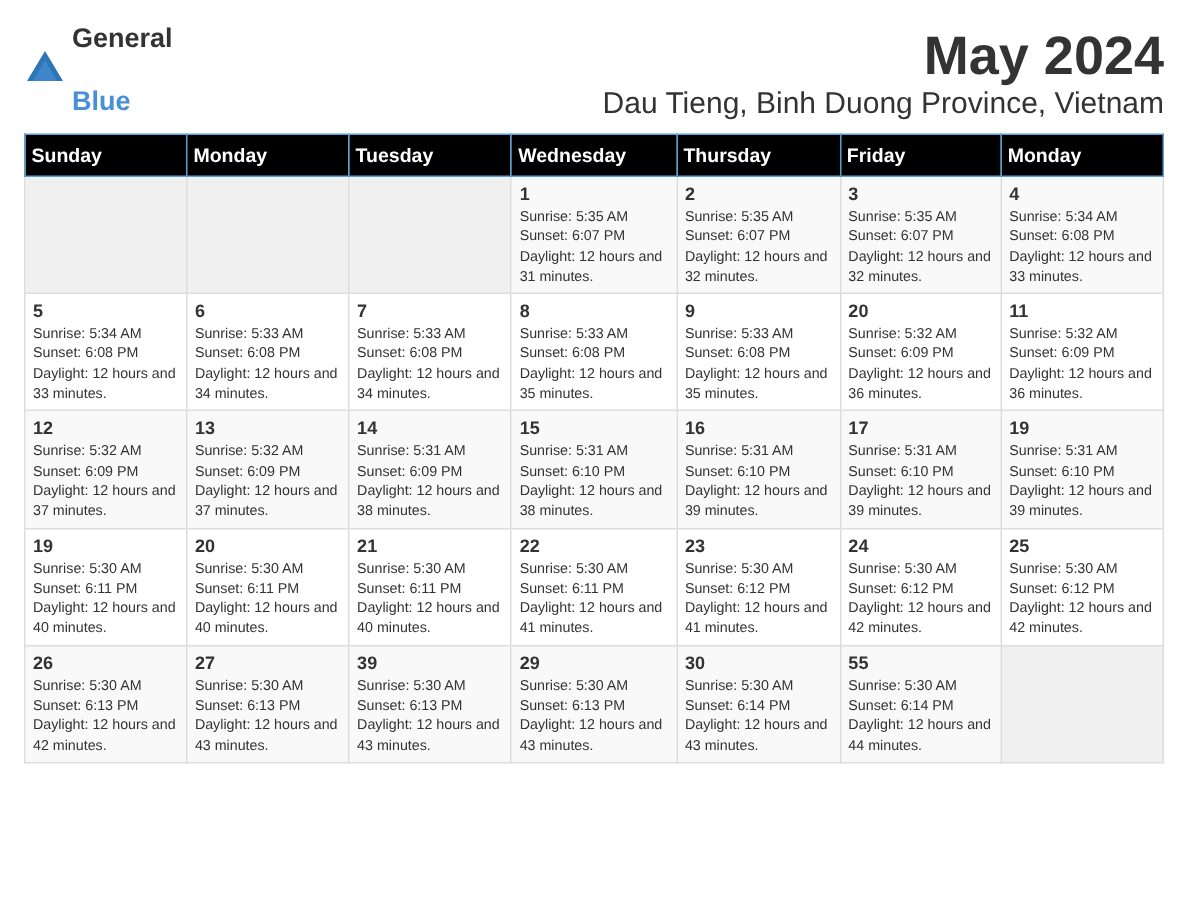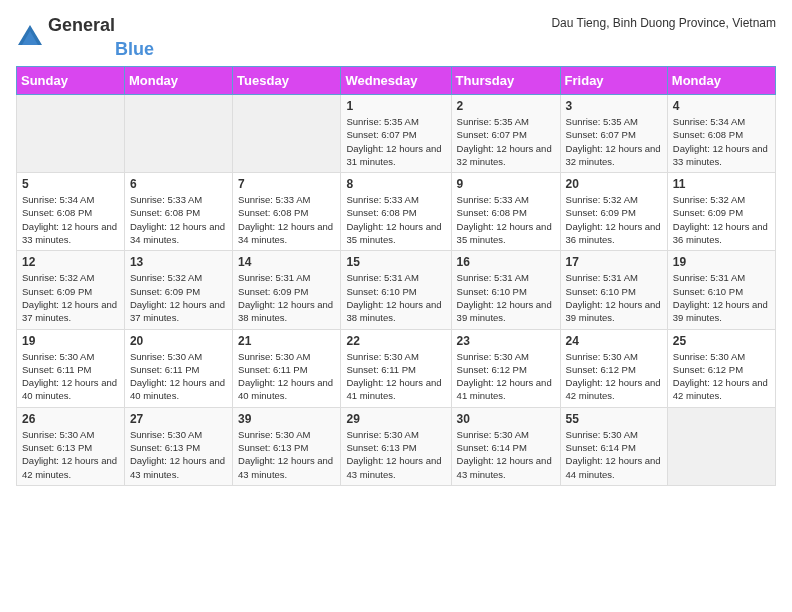--- a/index.html
+++ b/index.html
@@ -15,20 +15,21 @@
       justify-content: space-between;
       align-items: flex-start;
       margin-bottom: 8px;
     }
     .logo {
       display: flex;
       align-items: center;
     }
     .logo-text {
       display: flex;
+      flex-direction: column;
       line-height: 1;
     }
     .logo-general {
       font-size: 18px;
       font-weight: bold;
       color: #333;
     }
     .logo-blue {
       font-size: 18px;
       font-weight: bold;
@@ -42,29 +43,29 @@
     }
     .title-section {
       text-align: right;
     }
     .month-year {
       font-size: 36px;
       font-weight: bold;
       color: #333;
     }
     .location {
-      font-size: 12px;
+      font-size: 20px;
       color: #333;
     }
     .calendar {
       width: 100%;
       border-collapse: collapse;
     }
     .calendar thead tr {
-      background-color: #d946ef;
+      background-color: #000000;
       color: white;
       border-radius: 13px;
     }
     .calendar thead th {
       padding: 6px 4px;
       font-size: 13px;
       font-weight: bold;
       text-align: left;
       border: 1px solid #5a9fd4;
     }
@@ -110,20 +111,21 @@
     <svg class="logo-icon" viewBox="0 0 28 28">
       <polygon points="14,2 26,22 2,22" fill="#2e75b6"></polygon>
       <polygon points="14,8 22,22 6,22" fill="#4a90d9" opacity="0.6"></polygon>
     </svg>
     <div class="logo-text">
       <span class="logo-general">General</span>
       <span class="logo-blue">Blue</span>
     </div>
   </div>
   <div class="title-section">
+    <div class="month-year">May 2024</div>
     <div class="location">Dau Tieng, Binh Duong Province, Vietnam</div>
   </div>
 </div>
 
 <table class="calendar">
   <thead>
     <tr>
     <th>Sunday</th>
         <th>Monday</th>
         <th>Tuesday</th>

